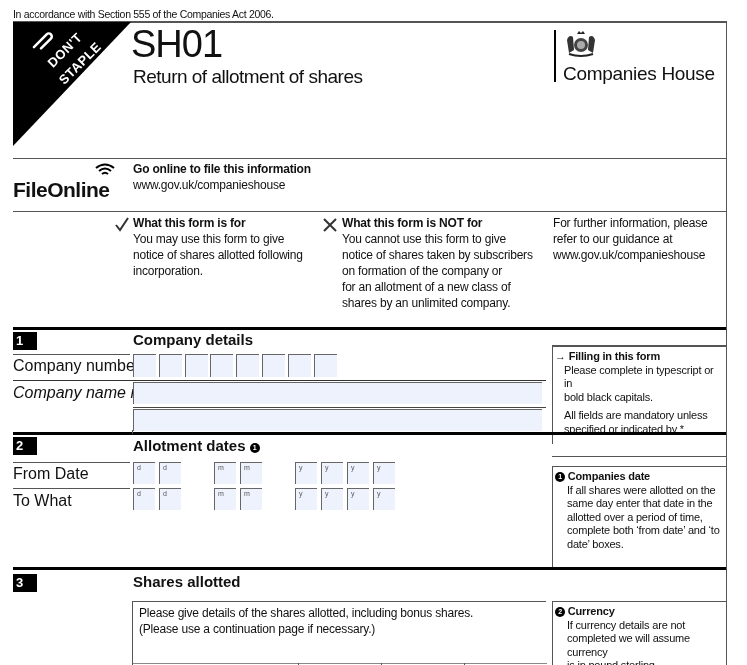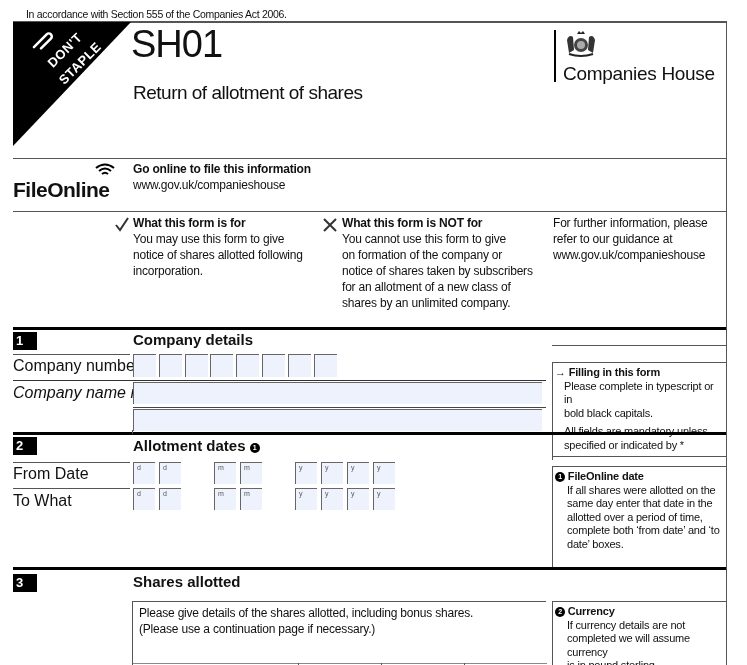--- a/index.html
+++ b/index.html
@@ -17,41 +17,41 @@
   .sectitle { position: absolute; left: 133px; font-weight: bold; font-size: 15px; line-height: 18px; }
   .label { position: absolute; left: 13px; font-size: 16px; line-height: 16px; }
   .guide { position: absolute; left: 552px; border-left: 1px solid #555; border-top: 1px solid #555; padding: 3px 4px 2px 2px; font-size: 11px; line-height: 13.5px; letter-spacing: -0.2px; }
   .guide .gtitle { font-weight: bold; }
   .guide .gbody { padding-left: 12px; }
   .circnum { display: inline-block; width: 10px; height: 10px; border-radius: 50%; background: #000; color: #fff; font-size: 7px; line-height: 10px; text-align: center; font-weight: bold; vertical-align: 1px; }
 </style>
 </head>
 <body>
 
-<div class="abs txt" style="left:26px; top:6px; font-size:10.5px; letter-spacing:-0.3px;">In accordance with Section 555 of the Companies Act 2006.</div>
+<div class="abs txt" style="left:13px; top:6px; font-size:10.5px; letter-spacing:-0.3px;">In accordance with Section 555 of the Companies Act 2006.</div>
 
 <div class="hline" style="left:13px; top:21px; width:714px; border-top:2px solid #555;"></div>
 
 <div class="vline" style="left:726px; top:21px; height:644px;"></div>
 
 <div class="abs" style="left:13px; top:22px; width:118px; height:124px;">
   <svg width="118" height="124" viewBox="0 0 118 124">
     <polygon points="0,0 118,0 0,124" fill="#000"></polygon>
     <g transform="translate(28,18) rotate(-45)" fill="none" stroke="#fff" stroke-width="2.5" stroke-linecap="round">
       <path d="M-10,0 L8,0 A3,3 0 0 1 8,6 L-6,6"></path>
     </g>
   </svg>
   <div class="abs bold" style="left:18px; top:30px; color:#fff; font-size:13px; line-height:14px; transform:rotate(-45deg); transform-origin:left top; white-space:nowrap; letter-spacing:0.5px;">
     <div style="position:relative; left:4px; top:16px;">DON'T</div>
     <div style="position:relative; left:0px; top:22px;">STAPLE</div>
   </div>
 </div>
 
 <div class="abs" style="left:131px; top:24px; font-size:38px; line-height:40px; letter-spacing:-1px;">SH01</div>
-<div class="abs" style="left:133px; top:66px; font-size:19px; line-height:22px; letter-spacing:-0.5px;margin-top:16px;">Return of allotment of shares</div>
+<div class="abs" style="left:133px; top:66px; font-size:19px; line-height:22px; letter-spacing:-0.5px;">Return of allotment of shares</div>
 
 <div class="vline" style="left:554px; top:30px; height:52px; border-left:2px solid #000;"></div>
 <div class="abs" style="left:563px; top:28px; width:36px; height:30px;">
   <svg width="36" height="30" viewBox="0 0 36 30">
     <circle cx="18" cy="17" r="7" fill="#444"></circle>
     <circle cx="18" cy="17" r="4" fill="#aaa"></circle>
     <path d="M14,6 L16,3 L18,5 L20,3 L22,6 Z" fill="#222"></path>
     <path d="M4,12 Q6,6 10,9 L11,22 L6,25 Z" fill="#333"></path>
     <path d="M32,12 Q30,6 26,9 L25,22 L30,25 Z" fill="#333"></path>
     <path d="M6,26 Q18,30 30,26" stroke="#222" stroke-width="2" fill="none"></path>
@@ -88,22 +88,22 @@
 </div>
 
 <div class="abs" style="left:323px; top:218px; width:14px; height:14px;">
   <svg width="14" height="14" viewBox="0 0 14 14">
       <path d="M1,1 L13,13 M13,1 L1,13" stroke="#333" stroke-width="2"></path>
     </svg>
 </div>
 <div class="abs txt" style="left:342px; top:215px;">
   <div class="bold">What this form is NOT for</div>
   <div>You cannot use this form to give</div>
+  <div>notice of shares taken by subscribers</div>
   <div>on formation of the company or</div>
-  <div>notice of shares taken by subscribers</div>
   <div>for an allotment of a new class of</div>
   <div>shares by an unlimited company.</div>
 </div>
 
 <div class="abs txt" style="left:553px; top:215px;">
   <div>For further information, please</div>
   <div>refer to our guidance at</div>
   <div>www.gov.uk/companieshouse</div>
 </div>
 
@@ -124,21 +124,21 @@
   <div class="box" style="left:288px; top:354px; width:23px; height:23px;"></div>
   <div class="box" style="left:314px; top:354px; width:23px; height:23px;"></div>
 </div>
 
 <div class="hline" style="left:13px; top:380px; width:533px; border-top:1px solid #333;"></div>
 <div class="label" style="top:385px;font-style:italic;">Company name in full</div>
 <div class="box" style="left:133px; top:382px; width:409px; height:22px;"></div>
 <div class="hline" style="left:133px; top:407px; width:413px; border-top:1px solid #444;"></div>
 <div class="box" style="left:133px; top:409px; width:409px; height:22px;"></div>
 
-<div class="guide" style="top:362px; width:174px; height:98px;">
+<div class="guide" style="top:346px; width:174px; height:98px;">
   <div class="gtitle"><span>→</span> <span>Filling in this form</span></div>
   <div class="gbody" style="padding-left:9px;">
     <div>Please complete in typescript or in</div>
     <div>bold black capitals.</div>
     <div style="height:5px;"></div>
     <div>All fields are mandatory unless</div>
     <div>specified or indicated by *</div>
   </div>
 </div>
 
@@ -203,21 +203,21 @@
   <div class="box" style="left:347px; top:488px; width:22px; height:22px;">
       <span class="ph">y</span>
     </div>
   <div class="box" style="left:373px; top:488px; width:22px; height:22px;">
       <span class="ph">y</span>
     </div>
 </div>
 
 <div class="hline" style="left:552px; top:456px; width:174px;"></div>
 <div class="guide" style="top:466px; width:174px; height:101px;">
-  <div class="gtitle"><span class="circnum">1</span> <span>FileOnline date</span></div>
+  <div class="gtitle"><span class="circnum">1</span> <span>Companies date</span></div>
   <div class="gbody">
     <div>If all shares were allotted on the</div>
     <div>same day enter that date in the</div>
     <div>allotted over a period of time,</div>
     <div>complete both ‘from date’ and ‘to</div>
     <div>date’ boxes.</div>
   </div>
 </div>
 
 <div class="hline thick" style="left:13px; top:567px; width:713px;"></div>

